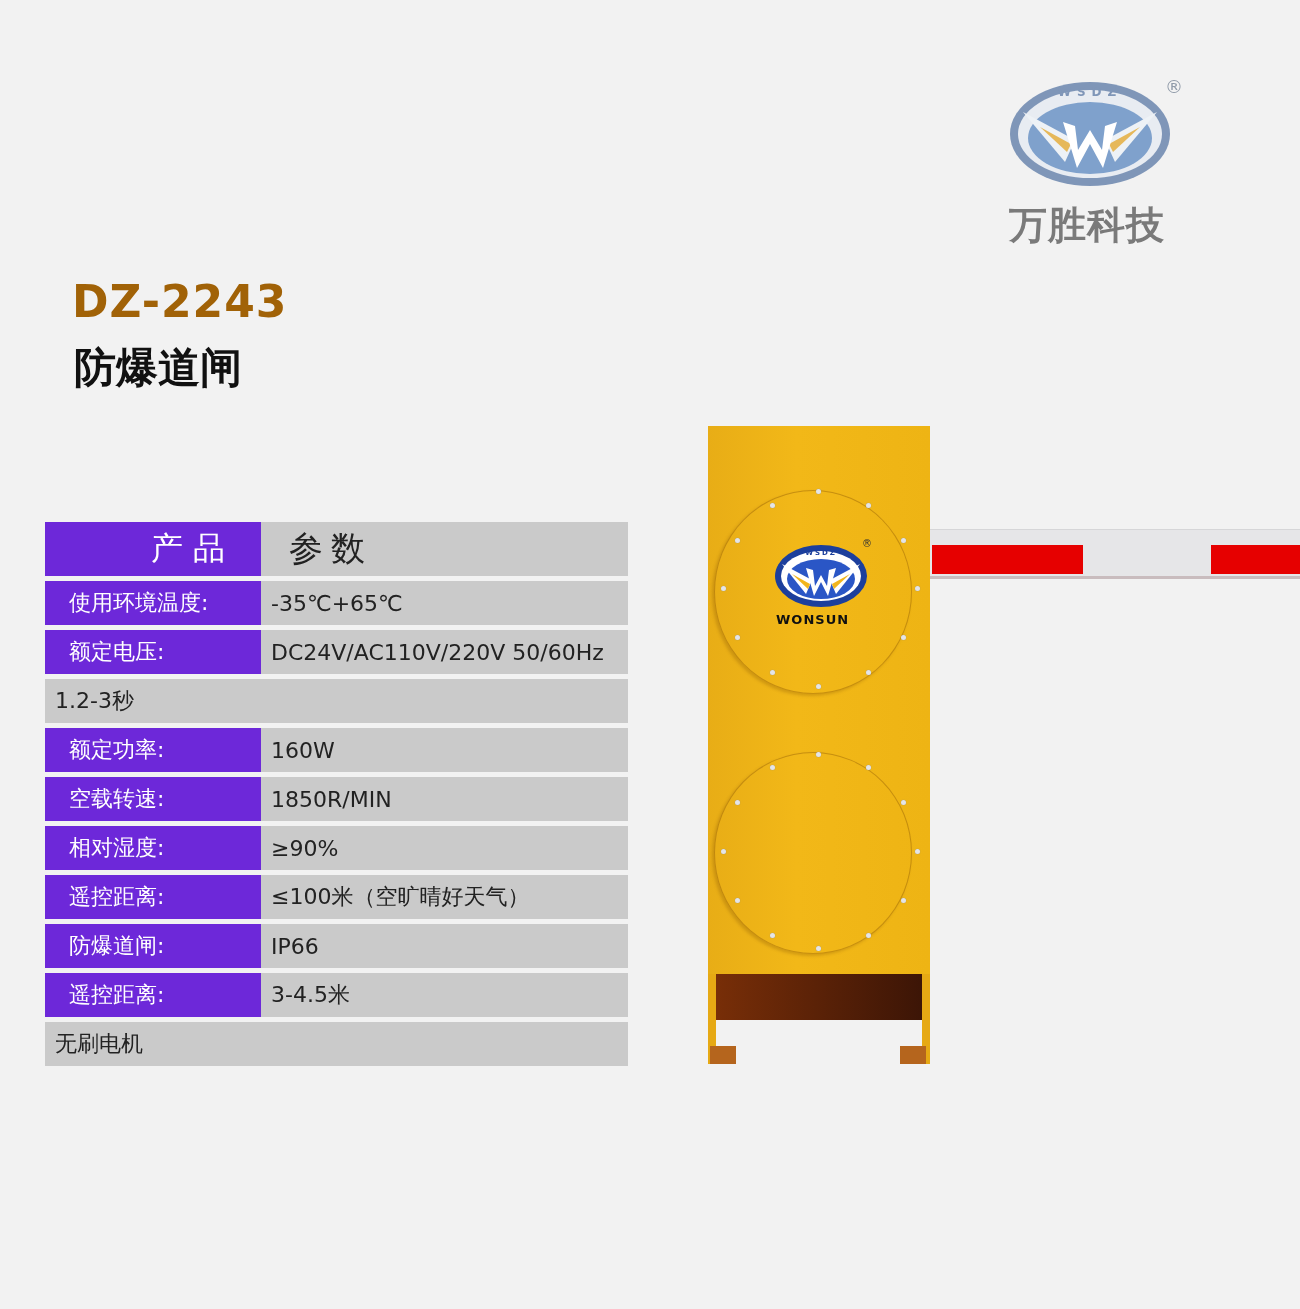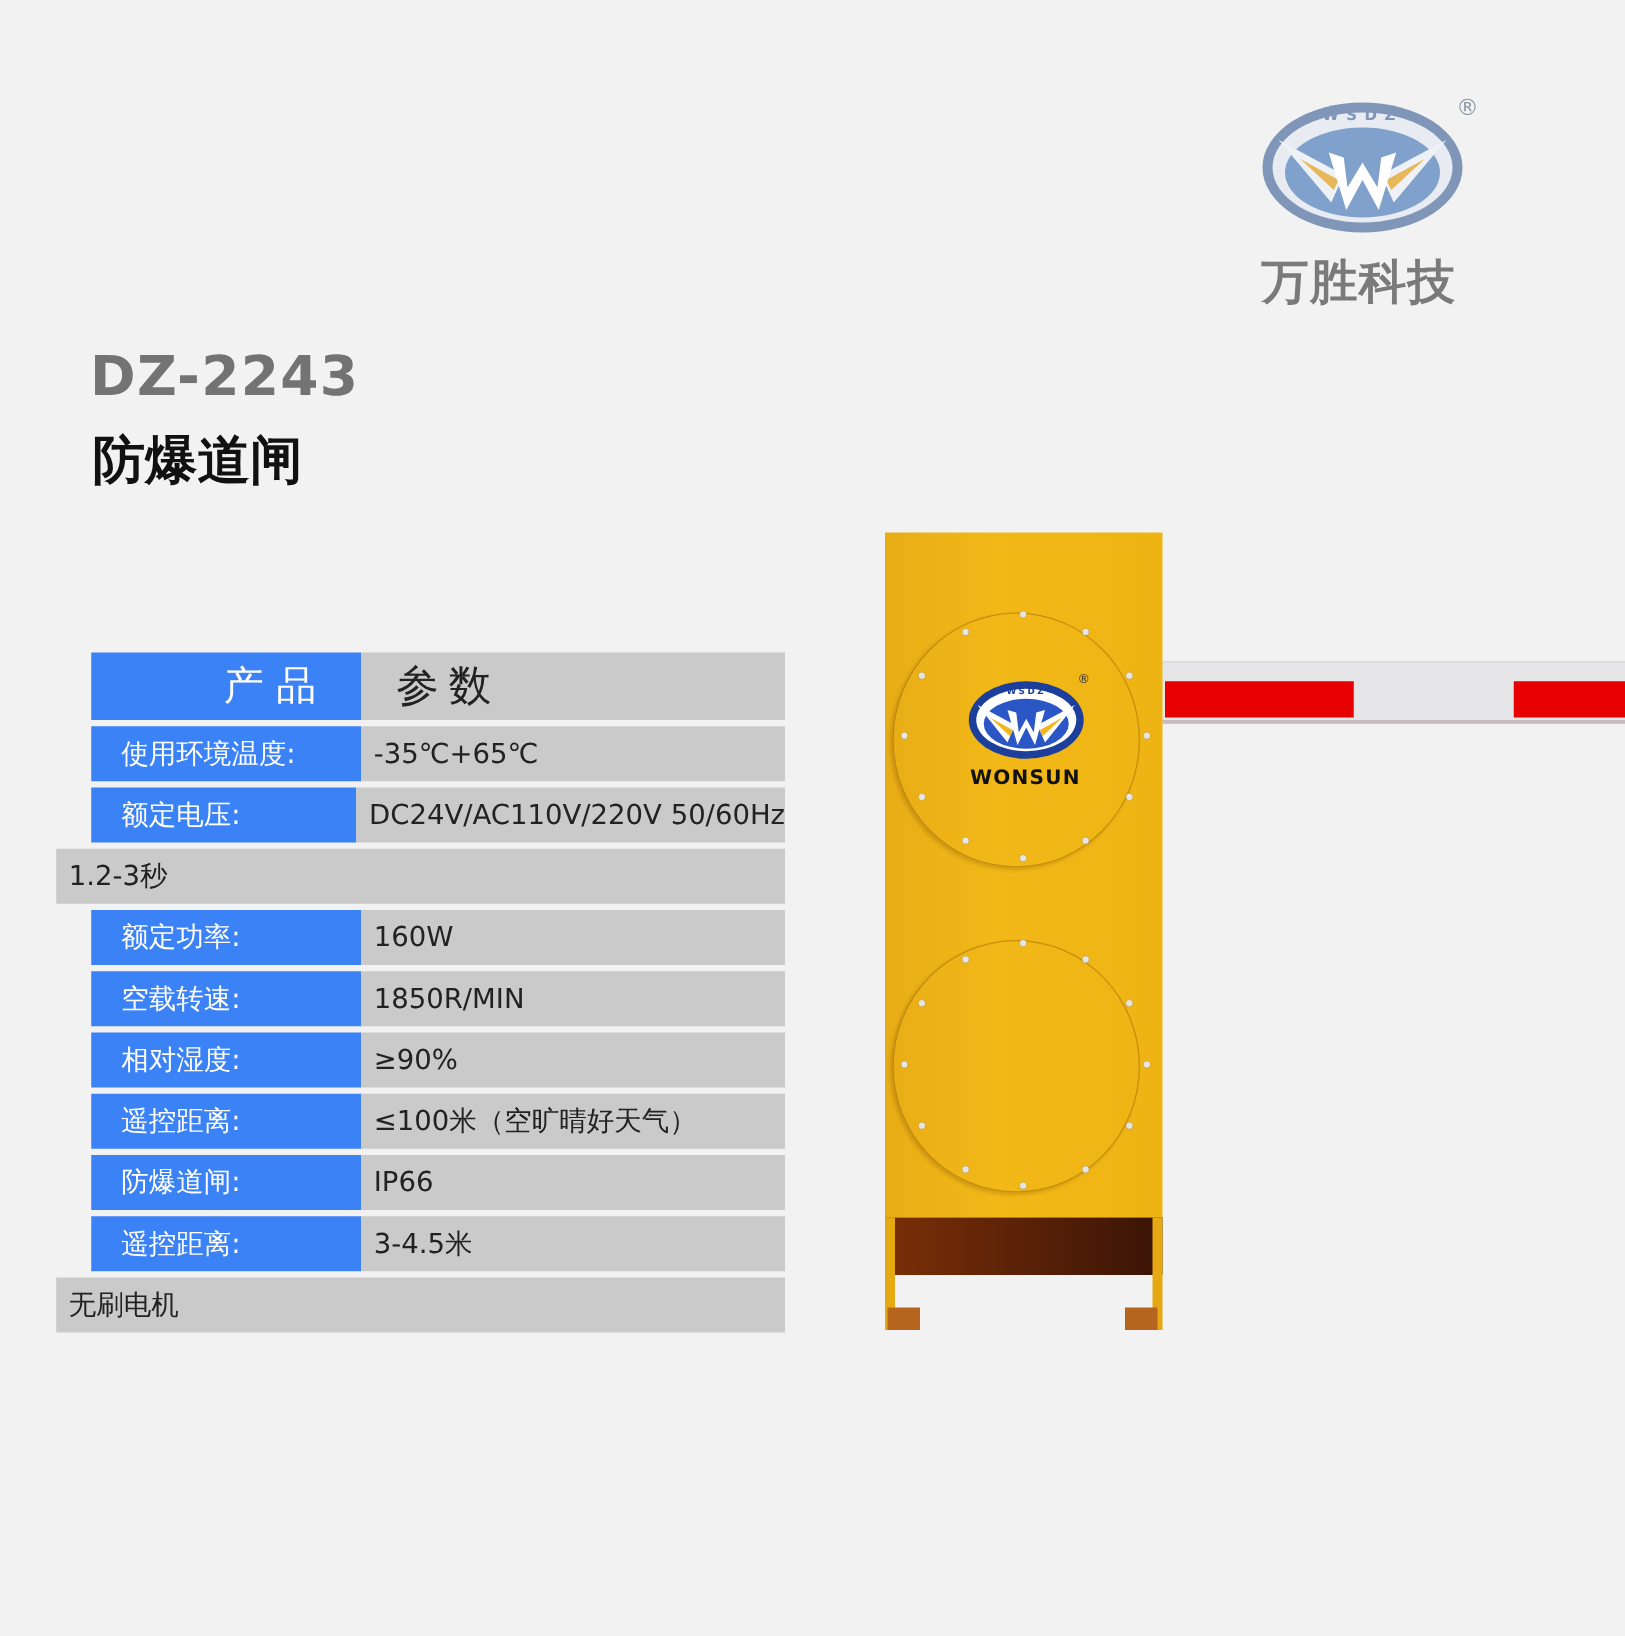--- a/index.html
+++ b/index.html
@@ -1,39 +1,39 @@
 <!DOCTYPE html>
 <html><head>
 <meta charset="utf-8">
 <style>
   html,body{margin:0;padding:0;}
   body{width:1300px;height:1309px;background:#f2f2f2;position:relative;overflow:hidden;font-family:"DejaVu Sans","Liberation Sans",sans-serif;}
   .brand{position:absolute;left:1005px;top:72px;width:195px;height:180px;}
   .brand .reg{position:absolute;left:160px;top:4px;font-size:18px;color:#8f9aa8;}
   .brand .cn{position:absolute;left:4px;top:128px;font-family:Liberation Sans, sans-serif;font-weight:bold;font-size:38px;letter-spacing:1px;color:#7a7a7a;}
-  .title{position:absolute;left:72px;top:276px;font-weight:bold;font-size:44px;color:#737373;letter-spacing:1px;}
+  .title{position:absolute;left:72px;top:276px;font-weight:bold;font-size:44px;color:#a16207;letter-spacing:1px;}
   .subtitle{position:absolute;left:74px;top:340px;font-weight:bold;font-size:42px;color:#111;text-align:right;}
   .table{position:absolute;left:45px;top:522px;width:583px;}
   .row{display:flex;height:44px;margin-bottom:5px;}
   .row.head{height:54px;margin-bottom:5px;}
-  .cell-l{width:216px;background:#3b82f6;color:#fff;font-size:22px;display:flex;align-items:center;padding-left:24px;box-sizing:border-box;margin-left:28px;}
+  .cell-l{width:216px;background:#6d28d9;color:#fff;font-size:22px;display:flex;align-items:center;padding-left:24px;box-sizing:border-box;}
   .cell-r{flex:1;background:#cacaca;color:#222;font-size:22px;display:flex;align-items:center;padding-left:10px;box-sizing:border-box;white-space:nowrap;}
   .head .cell-l{justify-content:flex-end;padding-right:26px;font-size:32px;letter-spacing:10px;}
   .head .cell-r{padding-left:28px;font-size:34px;letter-spacing:8px;}
   .gate{position:absolute;left:708px;top:426px;width:222px;height:640px;}
   .cabinet{position:absolute;left:0;top:0;width:222px;height:548px;background:linear-gradient(90deg,#e8ad16 0%,#f2b818 40%,#eeb414 100%);}
   .base-cavity{position:absolute;left:0;top:548px;width:222px;height:46px;background:linear-gradient(90deg,#7a2f08,#3a1406);}
   .leg{position:absolute;top:548px;width:8px;height:90px;background:#e6a914;}
   .foot{position:absolute;top:620px;width:26px;height:18px;background:#b5651d;}
   .disk{position:absolute;border-radius:50%;border:1px solid rgba(120,70,0,.35);box-shadow:-2px 2px 3px rgba(120,70,0,.25);}
   .bolt{position:absolute;width:5px;height:5px;border-radius:50%;background:#e5e5e5;box-shadow:0 0 1px #888;}
   .boom{position:absolute;left:930px;top:529px;width:370px;height:50px;background:#e6e6e8;border-top:1px solid #d6d6d8;border-bottom:3px solid #c9bcbe;box-sizing:border-box;}
   .stripe{position:absolute;top:15px;height:29px;background:#e60000;}
   .logo-w{position:absolute;left:66px;top:118px;width:94px;height:64px;}
-  .wonsun{position:absolute;left:68px;top:186px;font-weight:bold;font-size:16px;color:#111;letter-spacing:1px;}
+  .wonsun{position:absolute;left:68px;top:186px;font-weight:bold;font-size:13px;color:#111;letter-spacing:1px;}
 </style>
 </head>
 <body>
 
 <div class="brand">
   <svg width="170" height="120" viewBox="0 0 170 120" style="position:absolute;left:0;top:0;">
     <ellipse cx="85" cy="62" rx="80" ry="52" fill="#7f96b8"></ellipse>
     <ellipse cx="85" cy="62" rx="72" ry="44" fill="#e8ecf2"></ellipse>
     <ellipse cx="85" cy="66" rx="62" ry="36" fill="#7fa1cc"></ellipse>
     <path d="M18 40 L70 68 L60 90 Z" fill="#eef2f6"></path>

